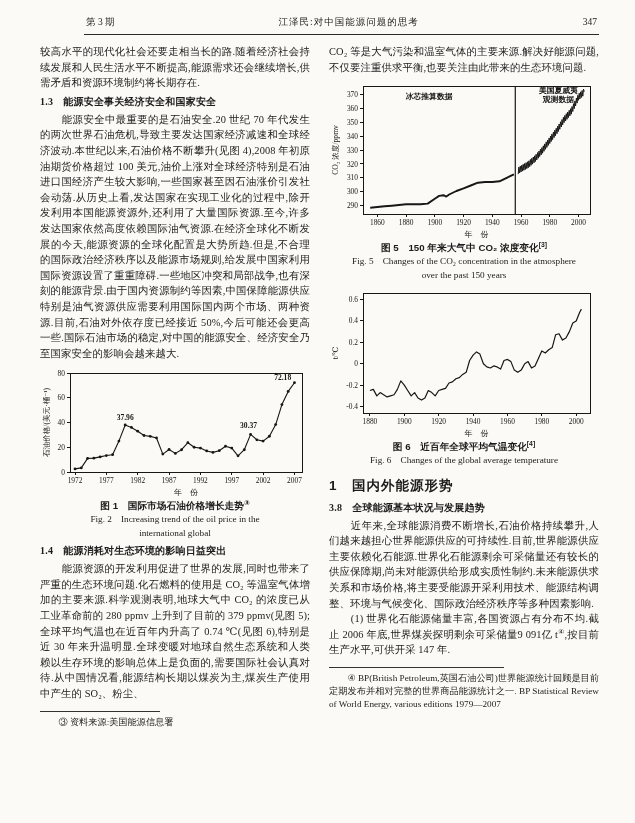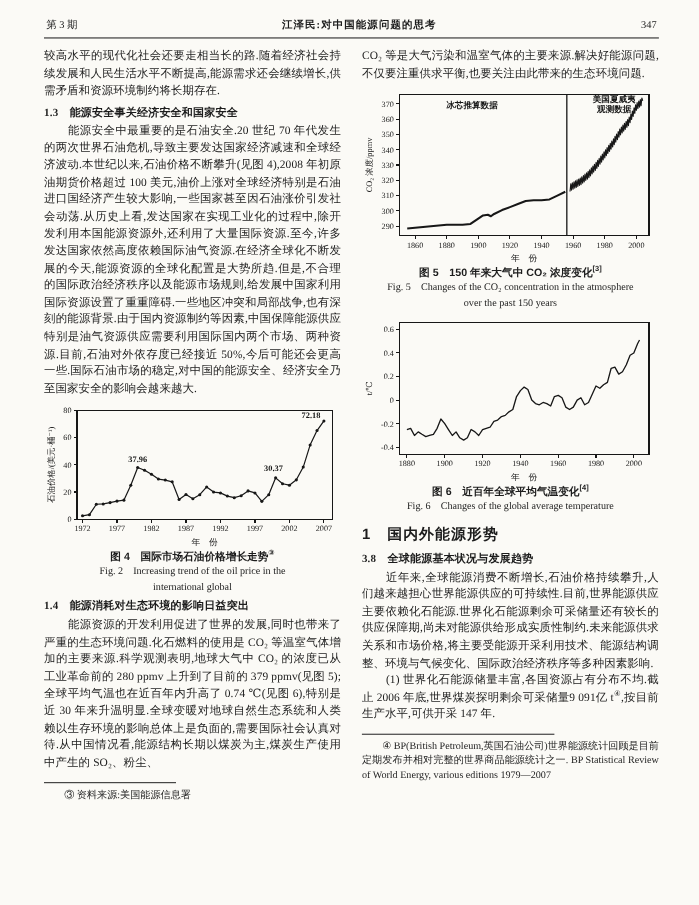--- a/index.html
+++ b/index.html
@@ -4,22 +4,22 @@
 <style>
   html,body{margin:0;padding:0;}
   body{
     width:635px;height:823px;
     background:#fbfaf6;color:#1c1c1c;
     font-family:"Liberation Serif","DejaVu Serif",serif;
     overflow:hidden;
   }
   .page{box-sizing:border-box;width:635px;height:823px;padding:16px 36px 0 40px;}
   .hdr{display:flex;justify-content:space-between;align-items:baseline;
-       font-size:9.5px;padding:0 2px 5px 2px;border-bottom:1.4px solid #2a2a2a;}
-  .hdr-title{font-weight:bold;letter-spacing:1px;}
+       font-size:9.5px;padding:0 2px 5px 2px;border-bottom:1.4px solid #2a2a2a;margin-left:44px;}
+  .hdr-title{font-weight:normal;letter-spacing:1px;}
   .cols{display:flex;gap:19px;margin-top:9px;}
   .col{width:270px;}
   .para{font-size:10.4px;line-height:15.6px;text-align:justify;margin:0;letter-spacing:.1px;}
   .indent{text-indent:2.1em;}
   .h3{font-family:Liberation Serif, serif;font-size:10px;
       font-weight:bold;margin:4px 0 3px 0;letter-spacing:.2px;}
   .h2{font-family:"Liberation Sans","DejaVu Sans",sans-serif;font-size:13.5px;
       font-weight:bold;margin:9px 0 6px 0;letter-spacing:1px;}
   .fig{margin:5px 0 3px 0;text-align:center;}
   .fig svg{display:block;margin:0 auto;}
@@ -119,21 +119,21 @@
             <circle cx="229.3945945945943" cy="70.23625000000001" r="1.4" fill="#171717"></circle>
             <circle cx="235.66486486486457" cy="58.60375" r="1.4" fill="#171717"></circle>
             <circle cx="241.93513513513486" cy="38.55625" r="1.4" fill="#171717"></circle>
             <circle cx="248.20540540540512" cy="25.43875000000001" r="1.4" fill="#171717"></circle>
             <circle cx="254.4756756756754" cy="16.677249999999994" r="1.4" fill="#171717"></circle>
             <text x="85.17837837837808" y="54.024499999999996" text-anchor="middle" font-size="7.6" font-weight="bold">37.96</text>
             <text x="208.5837837837835" y="62.417125" text-anchor="middle" font-size="7.6" font-weight="bold">30.37</text>
             <text x="251.22162162162104" y="13.677249999999994" text-anchor="end" font-size="7.6" font-weight="bold">72.18</text>
           </svg>
         <figcaption>
-          <div class="cap-cn"><span>图 4　国际市场石油价格增长走势</span><sup>③</sup></div>
+          <div class="cap-cn"><span>图 1　国际市场石油价格增长走势</span><sup>③</sup></div>
           <div class="cap-en">Fig. 2　Increasing trend of the oil price in the</div>
           <div class="cap-en">international global</div>
         </figcaption>
       </figure>
 
       <h3 class="h3">1.4　能源消耗对生态环境的影响日益突出</h3>
 
       <p class="para indent">能源资源的开发利用促进了世界的发展,同时也带来了严重的生态环境问题.化石燃料的使用是 CO₂ 等温室气体增加的主要来源.科学观测表明,地球大气中 CO₂ 的浓度已从工业革命前的 280 ppmv 上升到了目前的 379 ppmv(见图 5);全球平均气温也在近百年内升高了 0.74 ℃(见图 6),特别是近 30 年来升温明显.全球变暖对地球自然生态系统和人类赖以生存环境的影响总体上是负面的,需要国际社会认真对待.从中国情况看,能源结构长期以煤炭为主,煤炭生产使用中产生的 SO₂、粉尘、</p>
 
       <div class="fn-rule"></div>

